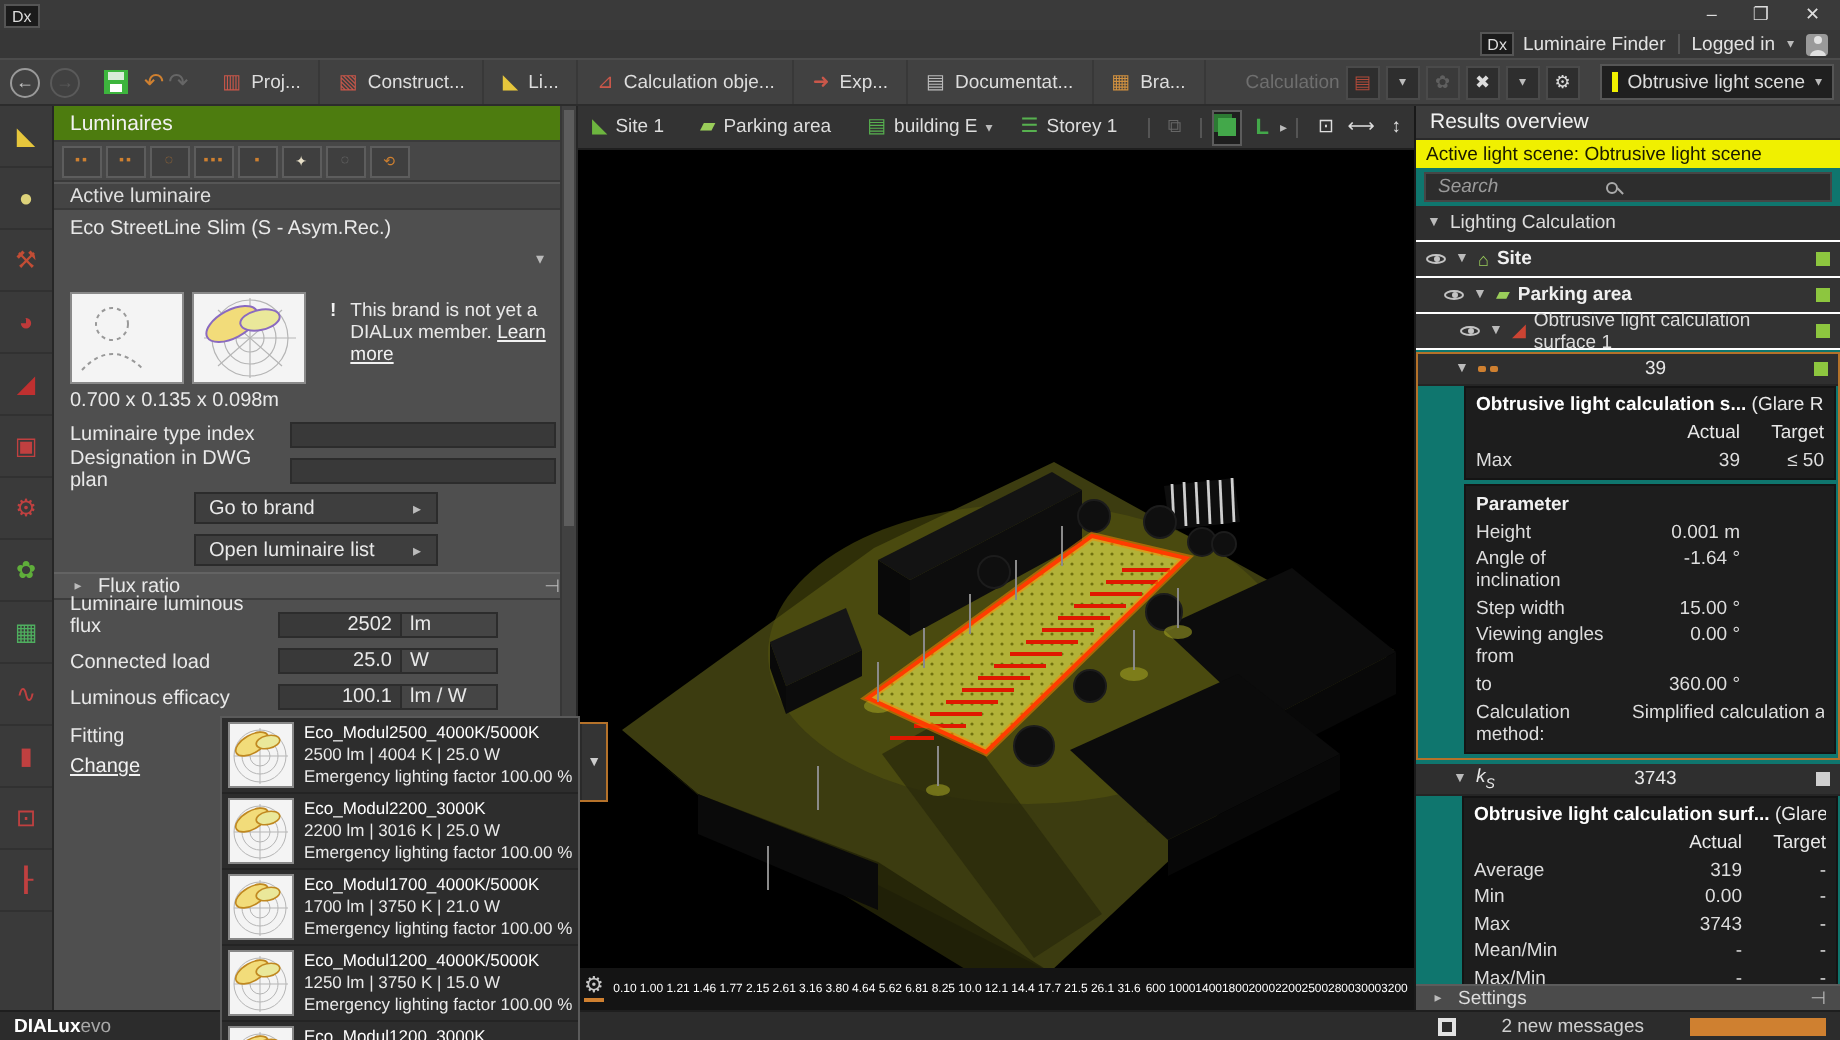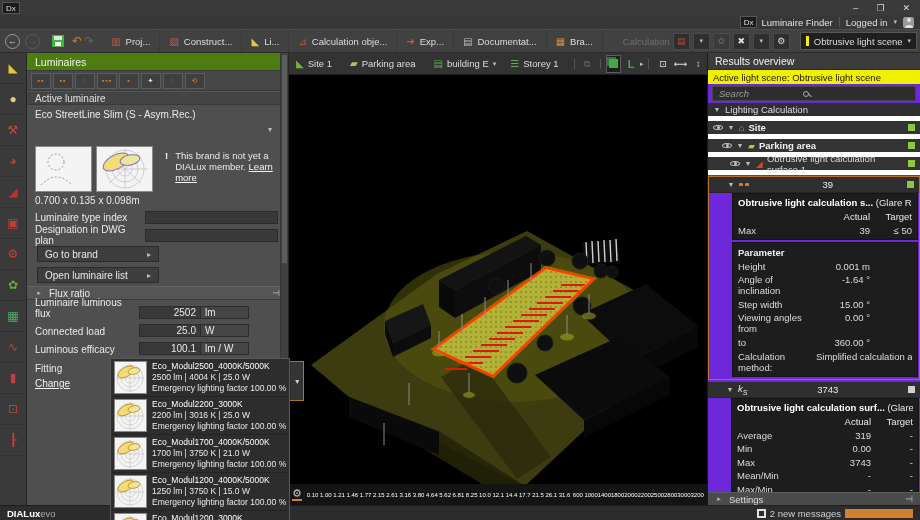--- a/index.html
+++ b/index.html
@@ -56,21 +56,21 @@
   .brand-block{padding:3px 8px;line-height:1.3;height:40px}
   .thumbs{display:flex;gap:4px;padding:1px 8px 2px;height:50px}
   .thumb{width:57px;height:46px;background:#f4f4f4;border:1px solid #8a8a8a;flex:none}
   .warn{display:flex;gap:7px;padding:4px 2px 0 8px;font-size:9.5px;align-items:flex-start}
   .warn-mark{font-weight:bold;color:#f2f2f2}
   .link{text-decoration:underline;color:#f2f2f2;cursor:pointer}
   .dims{padding:0 8px 3px;height:13px}
   .field-row{display:flex;align-items:center;gap:6px;padding:2px 10px 2px 8px;height:18px}
   .field-label{width:104px;flex:none}
   .field-input{flex:1;height:13px;background:#393939;border:1px solid #2c2c2c}
-  .btn-row{display:flex;justify-content:flex-start;padding:2px 10px;height:21px}
+  .btn-row{display:flex;justify-content:center;padding:2px 10px;height:21px}
   .panel-btn{width:122px;height:16px;background:#3e3e3e;border:1px solid #2b2b2b;display:flex;align-items:center;justify-content:space-between;padding:0 7px;cursor:pointer}
   .arr{color:#bbb;font-size:8px}
   .collapse-bar{height:14px;background:#555;border-top:1px solid #636363;border-bottom:1px solid #3c3c3c;display:flex;align-items:center;gap:6px;padding:0 8px}
   .pin{margin-left:auto;color:#bbb;font-size:9px}
   .pm-row{display:flex;align-items:flex-end;padding:2px 8px;height:18px}
   .pm-label{width:104px;flex:none}
   .value-box{width:62px;height:13px;background:#393939;border:1px solid #2c2c2c;display:flex;align-items:center;justify-content:flex-end;padding:0 4px}
   .unit-box{width:48px;height:13px;background:#454545;border:1px solid #2c2c2c;border-left:none;display:flex;align-items:center;padding:0 4px}
   .fitting-row{display:flex;gap:6px;padding:4px 10px 0 8px}
   .fit-labels{width:98px;flex:none;line-height:1.5}
@@ -93,28 +93,28 @@
   .vbtn[data-active="true"]{background:#1e1e1e;box-shadow:inset 0 0 0 1px #5c5c5c}
   .cube{width:9px;height:9px;background:#43a84a;box-shadow:-2px -2px 0 #2c7a33}
   .lglyph{color:#43a84a;font-weight:bold;font-size:11px}
   .scene{flex:1;position:relative;overflow:hidden}
   .fcbar{height:21px;background:#141414;display:flex;align-items:center;padding:0 3px;flex:none}
   .fc-gear{color:#c8c8c8;font-size:11px;margin-right:4px;border-bottom:2px solid #cf8030;line-height:1}
   .fc-cells{display:flex;flex:1;height:11px}
   .fc-cell{flex:1;display:flex;align-items:center;justify-content:center;font-size:6px;color:#fff;overflow:hidden}
 
   
-  .results{flex:1;background:#6d28d9;border-left:1px solid #191919;display:flex;flex-direction:column;font-size:9.5px;min-width:0}
+  .results{flex:1;background:#0f766e;border-left:1px solid #191919;display:flex;flex-direction:column;font-size:9.5px;min-width:0}
   .r-title{height:17px;background:#3c3c3c;border-bottom:1px solid #2a2a2a;display:flex;align-items:center;padding:0 7px;font-size:10.5px;color:#f2f2f2;flex:none}
   .r-scene{height:14px;background:#f0f000;color:#1a1a00;display:flex;align-items:center;padding:0 5px;flex:none}
   .r-search{height:15px;margin:2px 4px;background:#2d2d2d;border:1px solid #464646;display:flex;align-items:center;padding:0 6px;color:#9a9a9a;font-style:italic;flex:none}
   .mag{width:6px;height:6px;border:1.4px solid #aaa;border-radius:50%;position:relative;margin-left:54px}
   .mag::after{content:"";position:absolute;width:4px;height:1.4px;background:#aaa;transform:rotate(45deg);right:-3.5px;bottom:-1px}
   .r-body{flex:1;overflow:hidden}
-  .trow{height:18px;display:flex;align-items:center;gap:4px;padding:0 5px;background:#333;border-bottom:5px solid #ffffff}
+  .trow{height:18px;display:flex;align-items:center;gap:4px;padding:0 5px;background:#333;border-bottom:1px solid #ffffff}
   .trow.hdr{background:#2f2f2f}
   .trow b{font-size:9.5px;color:#f0f0f0}
   .eye{width:10px;height:10px;position:relative;flex:none}
   .eye::before{content:"";position:absolute;left:0;right:0;top:2.5px;bottom:2.5px;border:1px solid #c4c4c4;border-radius:50%}
   .eye::after{content:"";position:absolute;left:3.5px;top:3.5px;width:3px;height:3px;background:#c4c4c4;border-radius:50%}
   .cv{color:#bbb;font-size:7px;width:8px;text-align:center;flex:none}
   .t-ico{font-size:9px;flex:none}
   .chip{width:7px;height:7px;margin-left:auto;flex:none}
   .vrow{height:16px;display:flex;align-items:center;gap:4px;padding:0 5px 0 18px;background:#2f2f2f;border-bottom:1px solid #252525}
   .vrow .val{flex:1;text-align:center;color:#e8e8e8}
@@ -129,21 +129,21 @@
   .cgrid .num{text-align:right}
   .cgrid .h{color:#e8e8e8}
   .pt{font-weight:bold;color:#f0f0f0;margin:1px 0 2px}
   .span2{grid-column:2/4;text-align:right;white-space:nowrap;overflow:hidden}
   .ogroup{border:1px solid #b5722a;margin:1px 0 2px}
   .settings-bar{height:13px;background:#4b4b4b;border-top:1px solid #5c5c5c;display:flex;align-items:center;gap:6px;padding:0 7px;flex:none}
 
   
   .statusbar{height:15px;background:#2c2c2c;border-top:1px solid #1e1e1e;display:flex;align-items:center;padding:0 7px;font-size:9.5px;color:#cfcfcf;flex:none;position:relative;z-index:1}
   .app-name b{color:#fff}
-  .sb-right{margin-left:auto;display:flex;align-items:center;gap:4px}
+  .sb-right{margin-left:auto;display:flex;align-items:center;gap:23px}
   .floppy-sm{width:9px;height:9px;background:#e2e2e2;position:relative}
   .floppy-sm::after{content:"";position:absolute;inset:2px;background:#2c2c2c}
   .msg-box{width:68px;height:9px;background:#cf8030}
 </style>
 </head>
 <body>
 
 <div class="win">
 
   <div class="titlebar">

